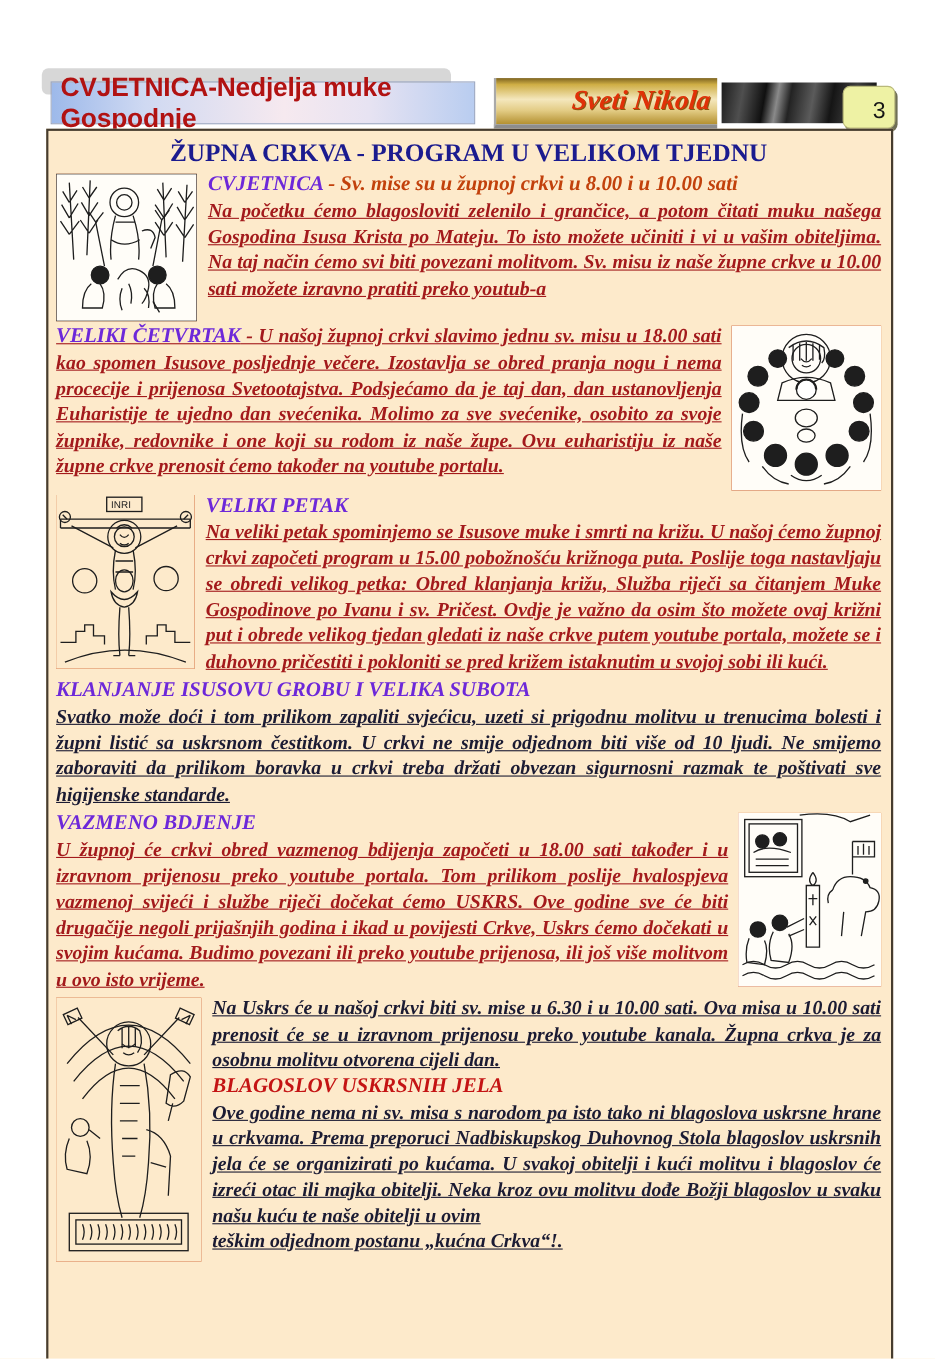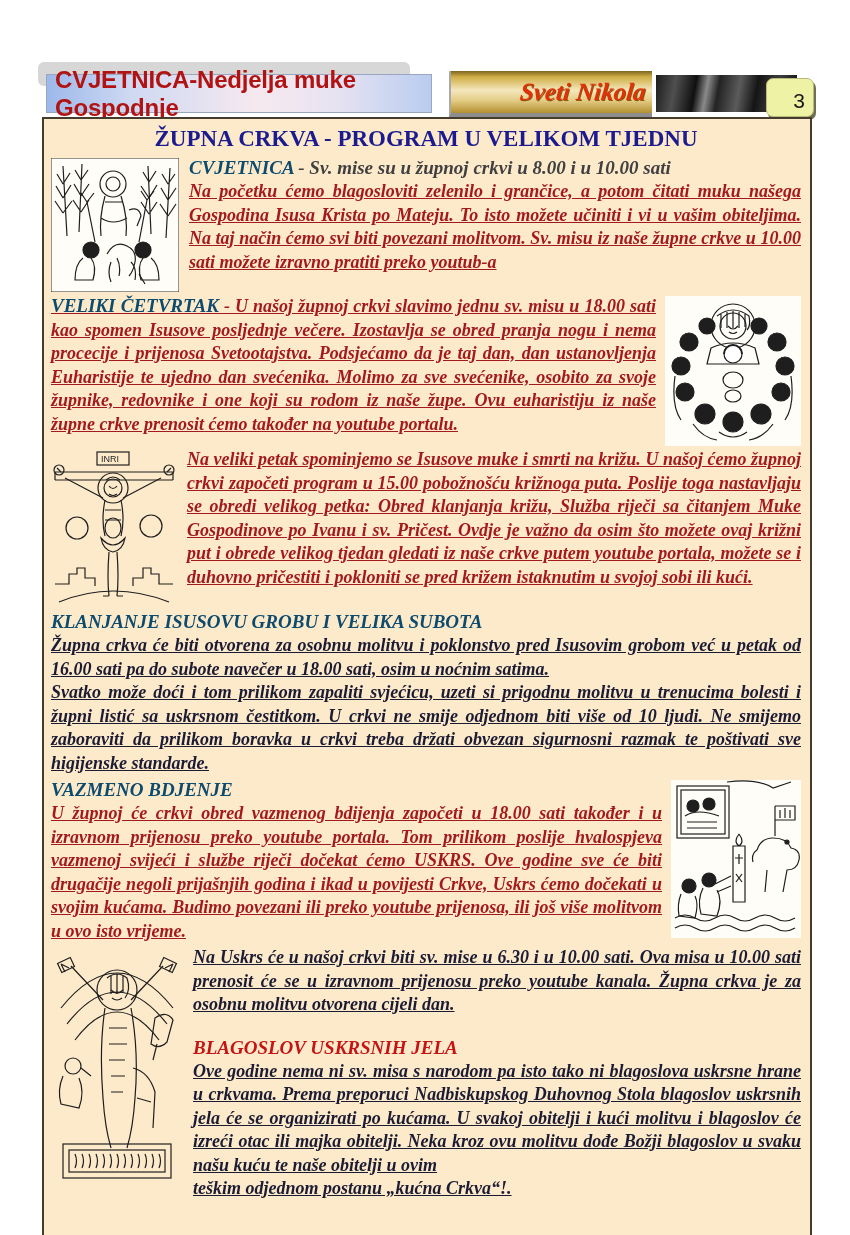--- a/index.html
+++ b/index.html
@@ -26,21 +26,21 @@
   .page-badge span{font-family:"Liberation Sans",sans-serif;font-size:21px;color:#161616;padding:0 8px 3px 0;}
 
   
   .content{position:absolute;left:42px;top:117px;width:770px;height:1230px;box-sizing:border-box;
     background:#fdeacb;border:2px solid #46engaged;border:2px solid #463c2e;padding:4px 9px 4px 7px;}
   .doc-title{text-align:center;font-weight:bold;font-size:23px;line-height:28px;color:#1b1b8f;margin:2px 0 3px 0;}
 
   p.body{margin:0;text-align:justify;font-weight:bold;font-style:italic;font-size:18px;line-height:23.5px;color:#a31a1c;text-decoration:underline;}
   p.body.dark{color:#1b1b33;}
   .hline{font-weight:bold;font-style:italic;font-size:19px;line-height:24px;}
-  .hname{color:#0c4a6e;}
+  .hname{color:#6d28d9;}
   .hname.red{color:#c41414;}
   .sec{margin-top:3px;}
   .clr{clear:both;}
   .center-line{text-align:center;}
 
   
   .illo{background:#c2410c;}
   .fl{float:left;margin:2px 10px 2px 0;}
   .fr{float:right;margin:2px 0 2px 9px;}
   svg{display:block;}
@@ -81,21 +81,21 @@
           <path d="M60,104 q-4,10 0,20 M88,116 l6,10"></path>
           <circle cx="40" cy="92" r="8" fill="#1e1e1e"></circle>
           <path d="M32,100 q-8,6 -8,22 h18 q4,-14 -2,-22"></path>
           <circle cx="92" cy="92" r="8" fill="#1e1e1e"></circle>
           <path d="M100,100 q8,6 8,22 h-18 q-4,-14 2,-22"></path>
           <path d="M44,84 l-8,-40 M36,44 l-6,-9 M36,44 l7,-9 M88,84 l8,-42 M96,42 l-6,-9 M96,42 l7,-9"></path>
         </g>
       </svg>
     </span>
     <div class="hline">
-      <span class="hname">CVJETNICA</span><span style="color:#404040"> - Sv. mise su u župnoj crkvi u 8.00 i u 10.00 sati</span>
+      <span class="hname">CVJETNICA</span><span style="color:#c2410c"> - Sv. mise su u župnoj crkvi u 8.00 i u 10.00 sati</span>
     </div>
     <p class="body">Na početku ćemo blagosloviti zelenilo i grančice, a potom čitati muku našega Gospodina Isusa Krista po Mateju. To isto možete učiniti i vi u vašim obiteljima. Na taj način ćemo svi biti povezani molitvom. Sv. misu iz naše župne crkve u 10.00 sati možete izravno pratiti preko youtub-a</p>
   </div>
 
   <div class="sec clr">
     <span class="illo fr">
       <svg width="136" height="150" viewBox="0 0 136 150">
         <rect x="0" y="0" width="136" height="150" fill="#fffdf8"></rect>
         <g stroke="#1e1e1e" fill="none" stroke-width="1.2">
           <circle cx="68" cy="30" r="22"></circle>
@@ -145,26 +145,26 @@
           <ellipse cx="62" cy="78" rx="8" ry="10"></ellipse>
           <path d="M50,88 q12,14 24,0 q-2,12 -12,14 q-10,-2 -12,-14 z"></path>
           <path d="M58,102 q-2,26 0,44 M66,102 q2,26 0,44 M58,146 h-6 M66,146 h6"></path>
           <circle cx="26" cy="78" r="11"></circle>
             <circle cx="100" cy="76" r="11"></circle>
           <path d="M4,134 h14 v-10 h8 v-6 h8 v10 h10 v8 M122,134 h-14 v-10 h-8 v-6 h-8 v10 h-10 v8"></path>
           <path d="M8,152 q54,-22 110,0"></path>
         </g>
       </svg>
     </span>
+    <div class="hline hname">VELIKI PETAK</div>
     <p class="body">Na veliki petak spominjemo se Isusove muke i smrti na križu. U našoj ćemo župnoj crkvi započeti program u 15.00 pobožnošću križnoga puta. Poslije toga nastavljaju se obredi velikog petka: Obred klanjanja križu, Služba riječi sa čitanjem Muke Gospodinove po Ivanu i sv. Pričest. Ovdje je važno da osim što možete ovaj križni put i obrede velikog tjedan gledati iz naše crkve putem youtube portala, možete se i duhovno pričestiti i pokloniti se pred križem istaknutim u svojoj sobi ili kući.</p>
   </div>
 
   <div class="sec clr">
     <div class="hline hname">KLANJANJE ISUSOVU GROBU I VELIKA SUBOTA</div>
-    <p class="body dark">Župna crkva će biti otvorena za osobnu molitvu i poklonstvo pred Isusovim grobom već u petak od 16.00 sati pa do subote navečer u 18.00 sati, osim u noćnim satima.</p>
     <p class="body dark">Svatko može doći i tom prilikom zapaliti svjećicu, uzeti si prigodnu molitvu u trenucima bolesti i župni listić sa uskrsnom čestitkom. U crkvi ne smije odjednom biti više od 10 ljudi. Ne smijemo zaboraviti da prilikom boravka u crkvi treba držati obvezan sigurnosni razmak te poštivati sve higijenske standarde.</p>
   </div>
 
   <div class="sec clr">
     <span class="illo fr">
       <svg width="130" height="158" viewBox="0 0 130 158">
         <rect x="0" y="0" width="130" height="158" fill="#fffdf8"></rect>
         <g stroke="#1e1e1e" fill="none" stroke-width="1.2">
           <rect x="6" y="6" width="52" height="52"></rect>
           <rect x="10" y="10" width="44" height="44"></rect>
@@ -208,18 +208,18 @@
           <circle cx="22" cy="118" r="8"></circle>
             <path d="M12,128 q-6,14 -2,28 l18,4 q6,-16 0,-30 M30,120 l10,8"></path>
           <path d="M104,70 q12,-8 18,2 l-6,22 q-8,8 -16,2 z M106,96 l-4,16"></path>
           <rect x="12" y="196" width="108" height="34"></rect>
           <rect x="18" y="202" width="96" height="22"></rect>
           <path d="M24,206 q3,7 0,14 M31,206 q3,7 0,14 M38,206 q3,7 0,14 M45,206 q3,7 0,14 M52,206 q3,7 0,14 M59,206 q3,7 0,14 M66,206 q3,7 0,14 M73,206 q3,7 0,14 M80,206 q3,7 0,14 M87,206 q3,7 0,14 M94,206 q3,7 0,14 M101,206 q3,7 0,14 M108,206 q3,7 0,14"></path>
         </g>
       </svg>
     </span>
     <p class="body dark">Na Uskrs će u našoj crkvi biti sv. mise u 6.30 i u 10.00 sati. Ova misa u 10.00 sati prenosit će se u izravnom prijenosu preko youtube kanala. Župna crkva je za osobnu molitvu otvorena cijeli dan.</p>
-    <div class="hline hname red" style="margin-top:19px">BLAGOSLOV USKRSNIH JELA</div>
+    <div class="hline hname red" style="margin-top:0">BLAGOSLOV USKRSNIH JELA</div>
     <p class="body dark">Ove godine nema ni sv. misa s narodom pa isto tako ni blagoslova uskrsne hrane u crkvama. Prema preporuci Nadbiskupskog Duhovnog Stola blagoslov uskrsnih jela će se organizirati po kućama. U svakoj obitelji i kući molitvu i blagoslov će izreći otac ili majka obitelji. Neka kroz ovu molitvu dođe Božji blagoslov u svaku našu kuću te naše obitelji u ovim</p>
     <p class="body dark center-line">teškim odjednom postanu „kućna Crkva“!.</p>
   </div>
 
 </div>
 
 </body></html>

